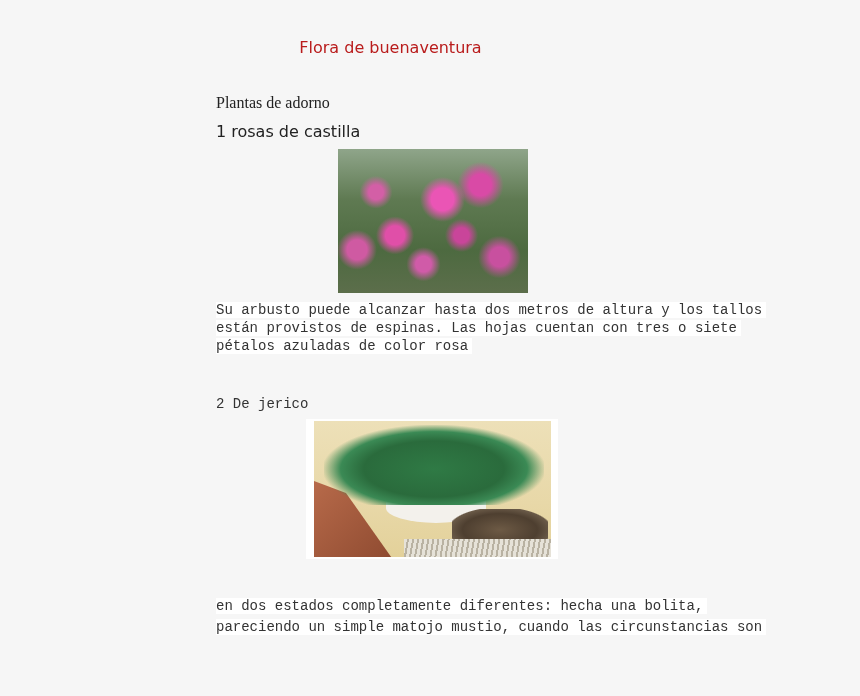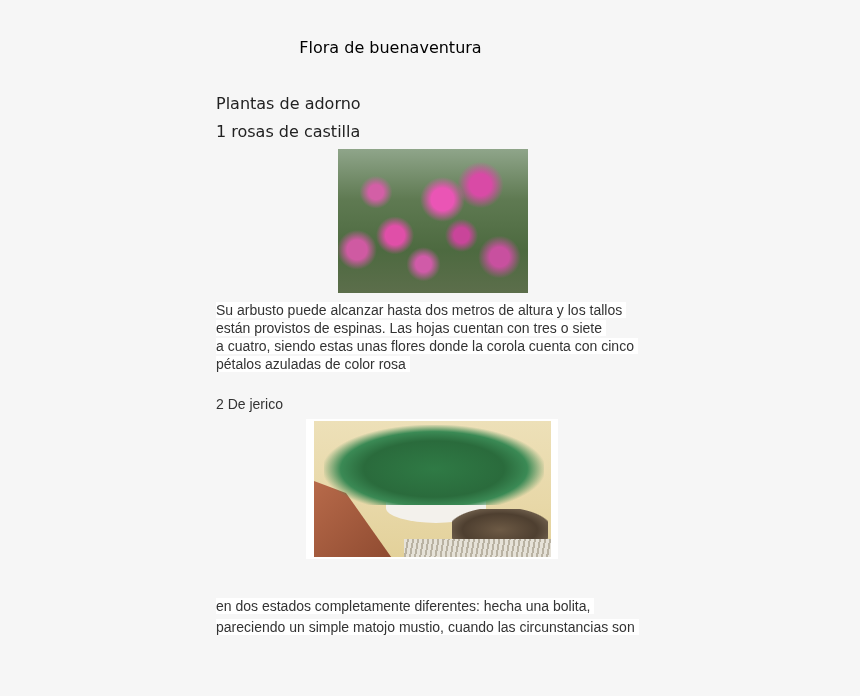--- a/index.html
+++ b/index.html
@@ -6,21 +6,21 @@
     body {
       width: 860px; height: 696px;
       background: #f6f6f6;
       position: relative;
       overflow: hidden;
       font-family: "DejaVu Sans", sans-serif;
       color: #222;
     }
     .title {
       position: absolute; left: 0; width: 781px; top: 38px;
-      text-align: center; font-size: 16px; color: #000000;
+      text-align: center; font-size: 16px; color: #b91c1c;
     }
     .h {
       position: absolute; left: 216px; font-size: 16px; color: #222;
     }
     .img-rose {
       position: absolute; left: 338px; top: 149px; width: 190px; height: 144px; overflow: hidden;
       background:
         radial-gradient(circle at 30% 60%, #e04fa8 0 6%, transparent 12%),
         radial-gradient(circle at 55% 35%, #ea55b5 0 8%, transparent 16%),
         radial-gradient(circle at 75% 25%, #d94aa6 0 6%, transparent 13%),
@@ -54,46 +54,45 @@
     .fern-ball {
       position: absolute; left: 138px; top: 88px; width: 96px; height: 42px;
       background: radial-gradient(ellipse at 50% 50%, #6d5a45 0%, #4e3f30 55%, #6a5a48 75%, transparent 78%);
     }
     .fern-rug {
       position: absolute; left: 90px; top: 118px; width: 147px; height: 18px;
       background: repeating-linear-gradient(100deg, #e6e2d8 0 3px, #b9b2a2 3px 5px);
     }
     .para {
       position: absolute; left: 216px; width: 440px;
-      font-family: Liberation Sans, sans-serif;
+      font-family: Liberation Mono, monospace;
       font-size: 14px; color: #333;
     }
     .line {
       display: block; white-space: nowrap;
     }
     .line span {
       background: #ffffff; padding-right: 4px;
     }
   </style>
 </head>
 <body>
 
 <div>
 
   <div class="title">Flora de buenaventura</div>
 
-  <div class="h" style="top:94px;">Plantas de adorno</div>
+  <div class="h" style="top:94px;font-family:Liberation Serif, serif;">Plantas de adorno</div>
   <div class="h" style="top:122px;">1  rosas de castilla</div>
 
   <div class="img-rose"></div>
 
   <div class="para" style="top:301px; line-height:18px;">
     <span class="line"><span>Su arbusto puede alcanzar hasta dos metros de altura y los tallos</span></span>
     <span class="line"><span>están provistos de espinas. Las hojas cuentan con tres o siete</span></span>
-    <span class="line"><span>a cuatro, siendo estas unas flores donde la corola cuenta con cinco</span></span>
     <span class="line"><span>pétalos azuladas de color rosa</span></span>
   </div>
 
   <div class="para" style="top:396px;">
     <span>2 De jerico</span>
   </div>
 
   <div class="img-fern-frame"></div>
   <div class="img-fern">
     <div class="fern-wood"></div>

